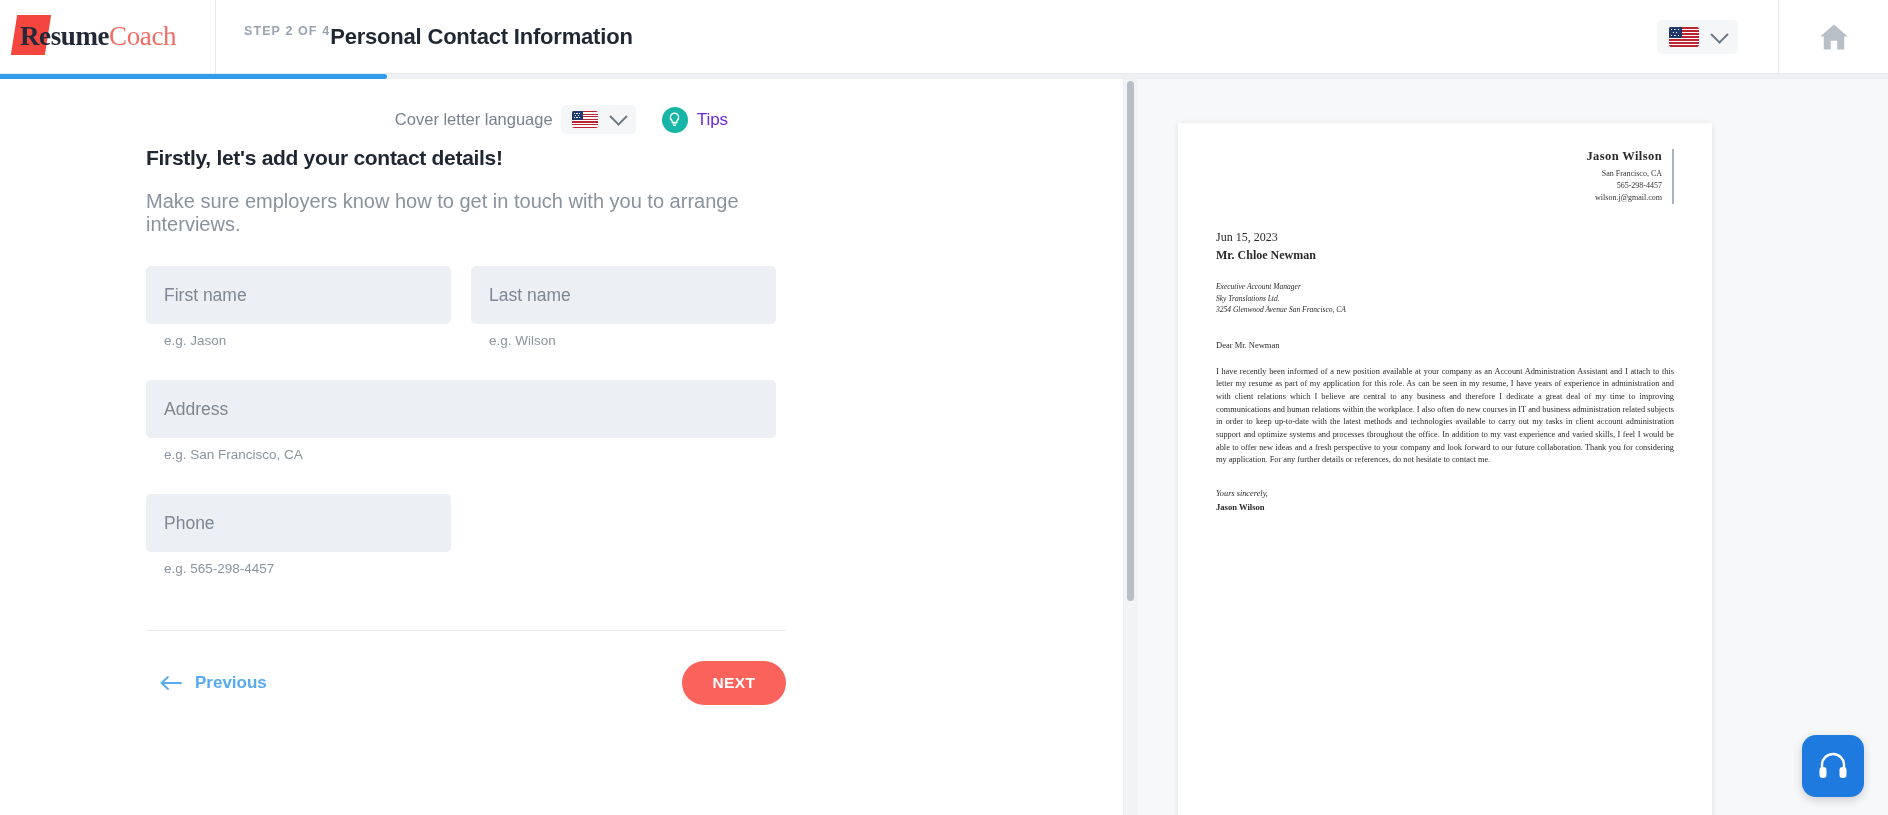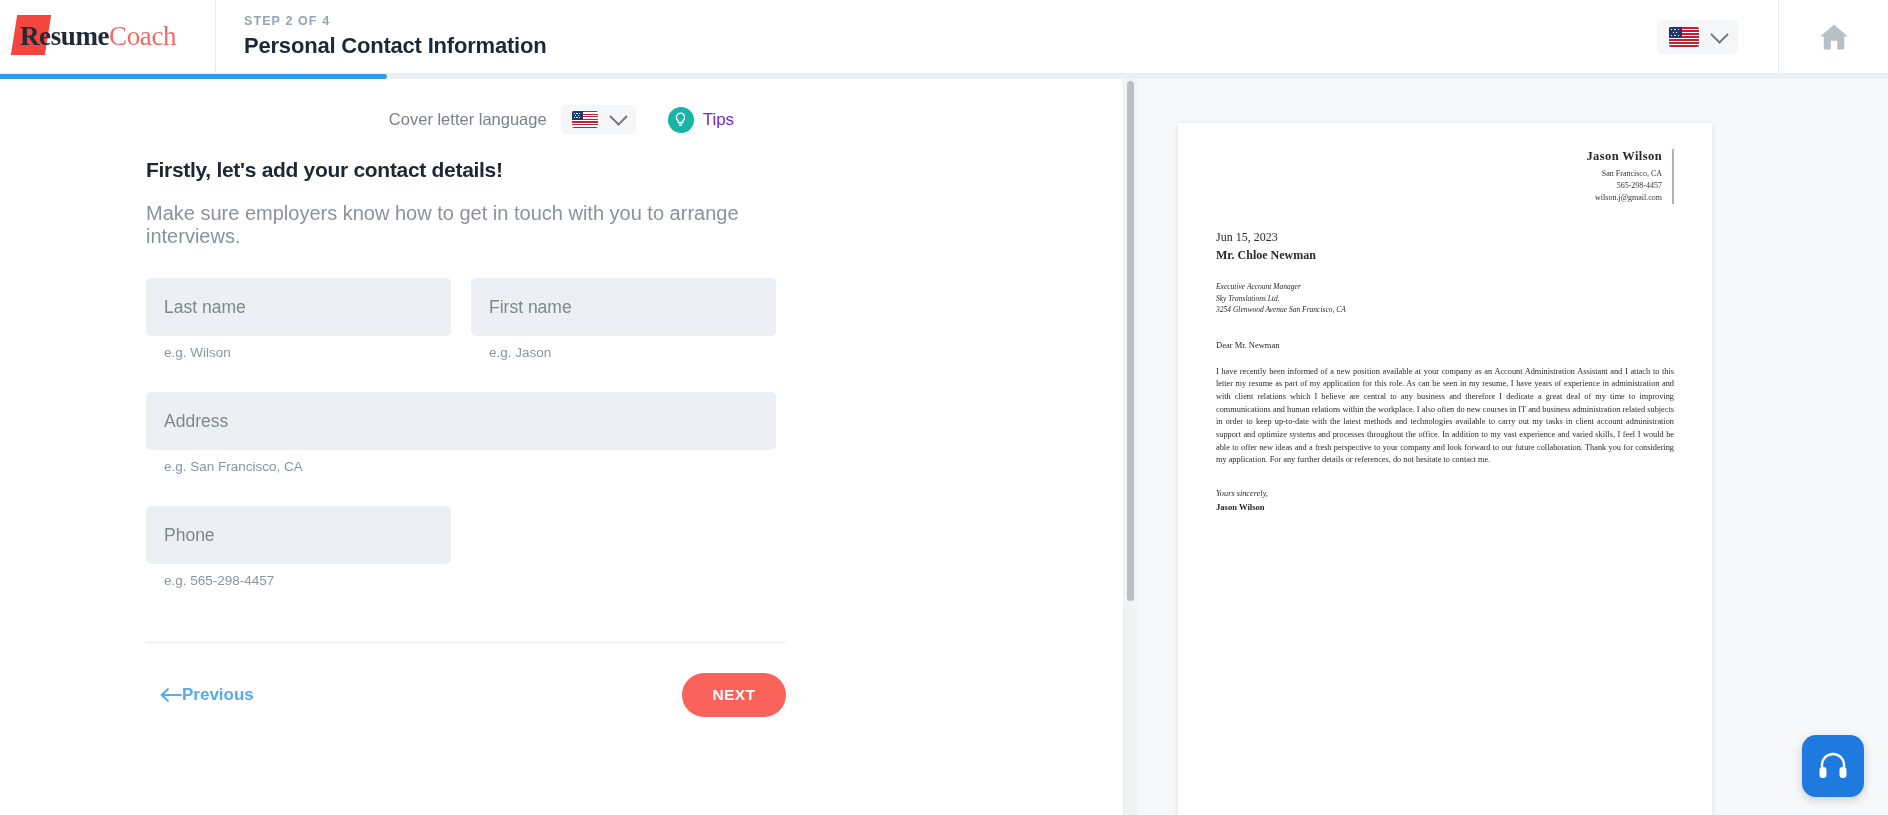--- a/index.html
+++ b/index.html
@@ -52,21 +52,21 @@
     font-weight: bold;
     color: #222a3a;
   }
   .logo-coach {
     position: relative;
     z-index: 1;
     font-weight: normal;
     color: #f26b64;
   }
 
-  .step-zone { padding-left: 28px; display: flex; flex-direction: column; justify-content: center; }
+  .step-zone { padding-left: 28px; display: flex; flex-direction: row; justify-content: center; }
   .step-label {
     font-size: 12.5px;
     letter-spacing: 1.1px;
     font-weight: bold;
     color: #9aa3ae;
     margin-bottom: 5px;
   }
   .step-title {
     font-size: 22px;
     font-weight: bold;
@@ -157,22 +157,22 @@
     background: #f7f8fa;
     position: relative;
     border-left: 1px solid #eceef1;
   }
 
   
   .lang-row {
     display: flex;
     align-items: center;
     justify-content: center;
-    gap: 14px;
-    margin-bottom: 24px;
+    gap: 8px;
+    margin-bottom: 12px;
   }
   .lang-row-label { font-size: 16.5px; color: #79818d; }
   .lang-chip {
     display: flex;
     align-items: center;
     gap: 14px;
     background: #f4f6f8;
     border-radius: 5px;
     padding: 6px 11px;
     cursor: pointer;
@@ -249,21 +249,21 @@
     width: 640px;
     margin-left: 146px;
     margin-top: 30px;
     display: flex;
     align-items: center;
     justify-content: space-between;
   }
   .prev-btn {
     display: flex;
     align-items: center;
-    gap: 0;
+    gap: 13px;
     color: #55aaf0;
     font-size: 17px;
     font-weight: bold;
     cursor: pointer;
     padding-left: 14px;
   }
   .next-btn {
     background: #f9635c;
     color: #ffffff;
     border: none;
@@ -417,26 +417,26 @@
         <span class="tips-text">Tips</span>
       </span>
     </div>
 
     <div class="form-area">
       <div class="form-h1">Firstly, let's add your contact details!</div>
       <div class="form-sub">Make sure employers know how to get in touch with you to arrange interviews.</div>
 
       <div class="field-row">
         <div class="field half">
+          <input class="field-input" placeholder="First name" style="">
+          <div class="field-hint">e.g. Jason</div>
+        </div>
+        <div class="field half">
           <input class="field-input" placeholder="Last name" style="">
           <div class="field-hint">e.g. Wilson</div>
-        </div>
-        <div class="field half">
-          <input class="field-input" placeholder="First name" style="">
-          <div class="field-hint">e.g. Jason</div>
         </div>
       </div>
 
       <div class="spacer-sm"></div>
 
       <div class="field full">
         <input class="field-input" placeholder="Address" style="">
         <div class="field-hint">e.g. San Francisco, CA</div>
       </div>
 

